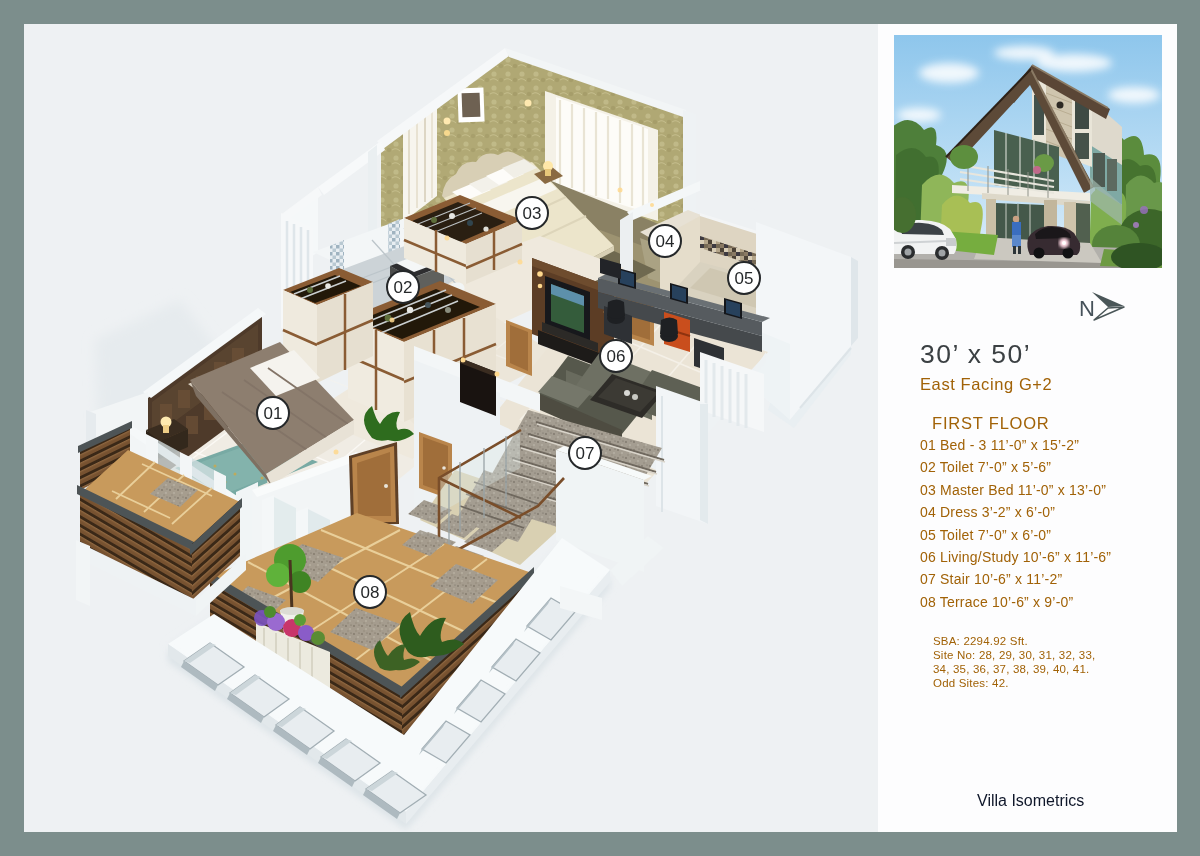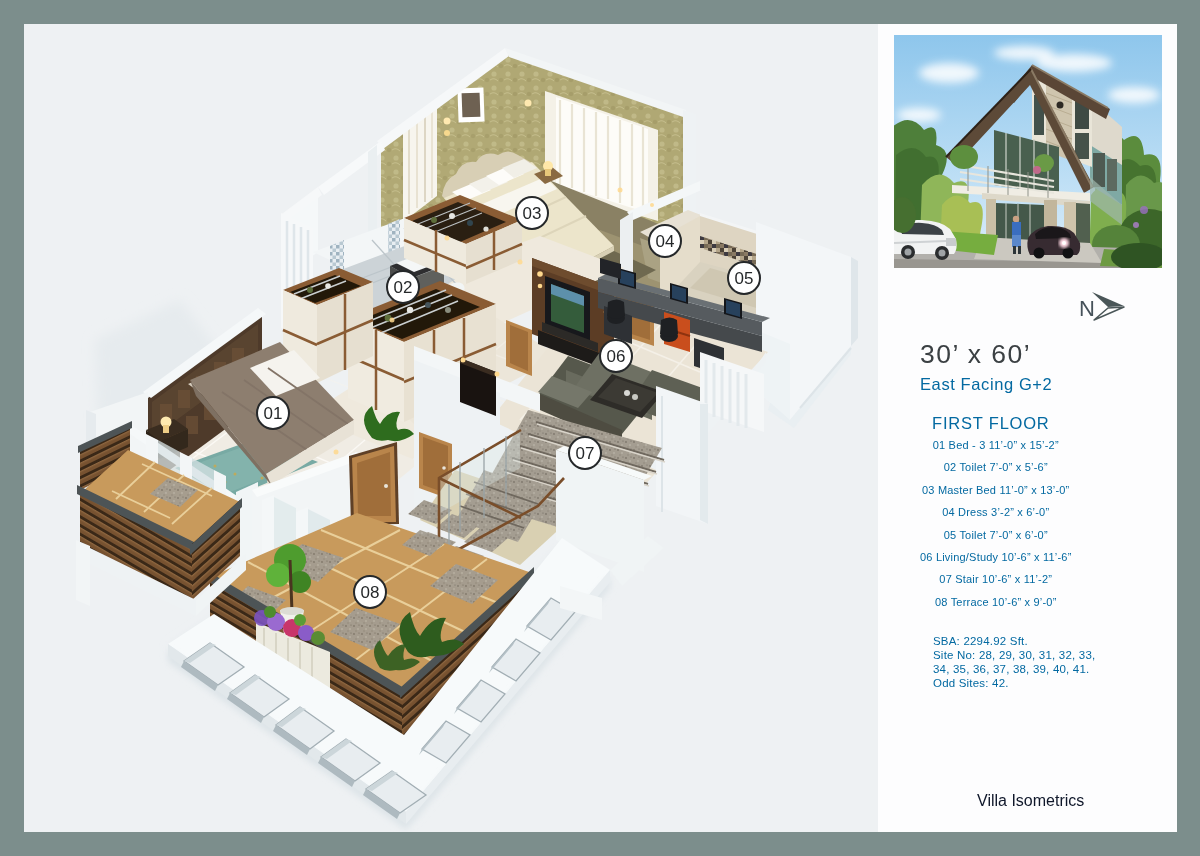--- a/index.html
+++ b/index.html
@@ -2,25 +2,25 @@
 <html><head>
 <meta charset="utf-8">
 <style>
   html,body{margin:0;padding:0;}
   body{width:1200px;height:856px;overflow:hidden;font-family:"Liberation Sans",sans-serif;}
   #page{position:absolute;left:0;top:0;width:1200px;height:856px;background:#7c8e8c;}
   #inner{position:absolute;left:24px;top:24px;width:1153px;height:808px;background:#fdfdfe;overflow:hidden;}
   #planbg{position:absolute;left:0px;top:0px;width:854px;height:808px;background:#eef1f3;}
   #plan{position:absolute;left:-24px;top:-24px;width:1200px;height:856px;}
   #panel{position:absolute;left:854px;top:0;width:299px;height:808px;background:#fdfdfe;}
-  .t{position:absolute;color:#0369a1;}
+  .t{position:absolute;color:#a16207;}
   #t-size{left:42px;top:315px;font-size:26.5px;letter-spacing:1.5px;color:#3b4043;}
   #t-face{left:42px;top:351px;font-size:16.5px;letter-spacing:0.6px;}
   #t-ff{left:42px;top:390px;font-size:16.5px;letter-spacing:0.8px;margin-left:12px;}
-  #t-list{left:42px;top:410px;font-size:11px;line-height:22.4px;letter-spacing:0.2px;white-space:pre;text-align:center;}
+  #t-list{left:42px;top:410px;font-size:14px;line-height:22.4px;letter-spacing:0.2px;white-space:pre;}
   #t-sba{left:55px;top:610px;font-size:11.5px;line-height:14px;letter-spacing:0.2px;white-space:pre;}
   #t-villa{left:99px;top:768px;font-size:16px;color:#0f172a;}
 </style>
 </head>
 <body>
 <div id="page">
   <div id="inner">
     <div id="planbg"></div>
     <svg id="plan" width="1200" height="856" viewBox="0 0 1200 856">
       <defs>
@@ -772,21 +772,21 @@
         </g>
 
         <ellipse cx="245" cy="222" rx="28" ry="14" fill="#2f5423"></ellipse>
         <ellipse cx="8" cy="180" rx="14" ry="18" fill="#466f30"></ellipse>
       </svg>
       <svg width="70" height="46" viewBox="0 0 70 46" style="position:absolute;left:200px;top:262px;">
         <text x="1" y="30" font-size="22" fill="#46525a" font-family="Liberation Sans, sans-serif">N</text>
         <path d="M14,6 L46,20 L30,21 Z" fill="#4a5658"></path>
         <path d="M30,22 L46,21 L16,34 Z" fill="#fdfdfd" stroke="#4a5658" stroke-width="1.5" stroke-linejoin="round"></path>
       </svg>
-      <div class="t" id="t-size">30’ x 60’</div>
+      <div class="t" id="t-size">30’ x 50’</div>
       <div class="t" id="t-face">East Facing G+2</div>
       <div class="t" id="t-ff">FIRST FLOOR</div>
       <div class="t" id="t-list">01 Bed - 3 11’-0” x 15’-2”
 02 Toilet 7’-0” x 5’-6”
 03 Master Bed 11’-0” x 13’-0”
 04 Dress 3’-2” x 6’-0”
 05 Toilet 7’-0” x 6’-0”
 06 Living/Study 10’-6” x 11’-6”
 07 Stair 10’-6” x 11’-2”
 08 Terrace 10’-6” x 9’-0”</div>

